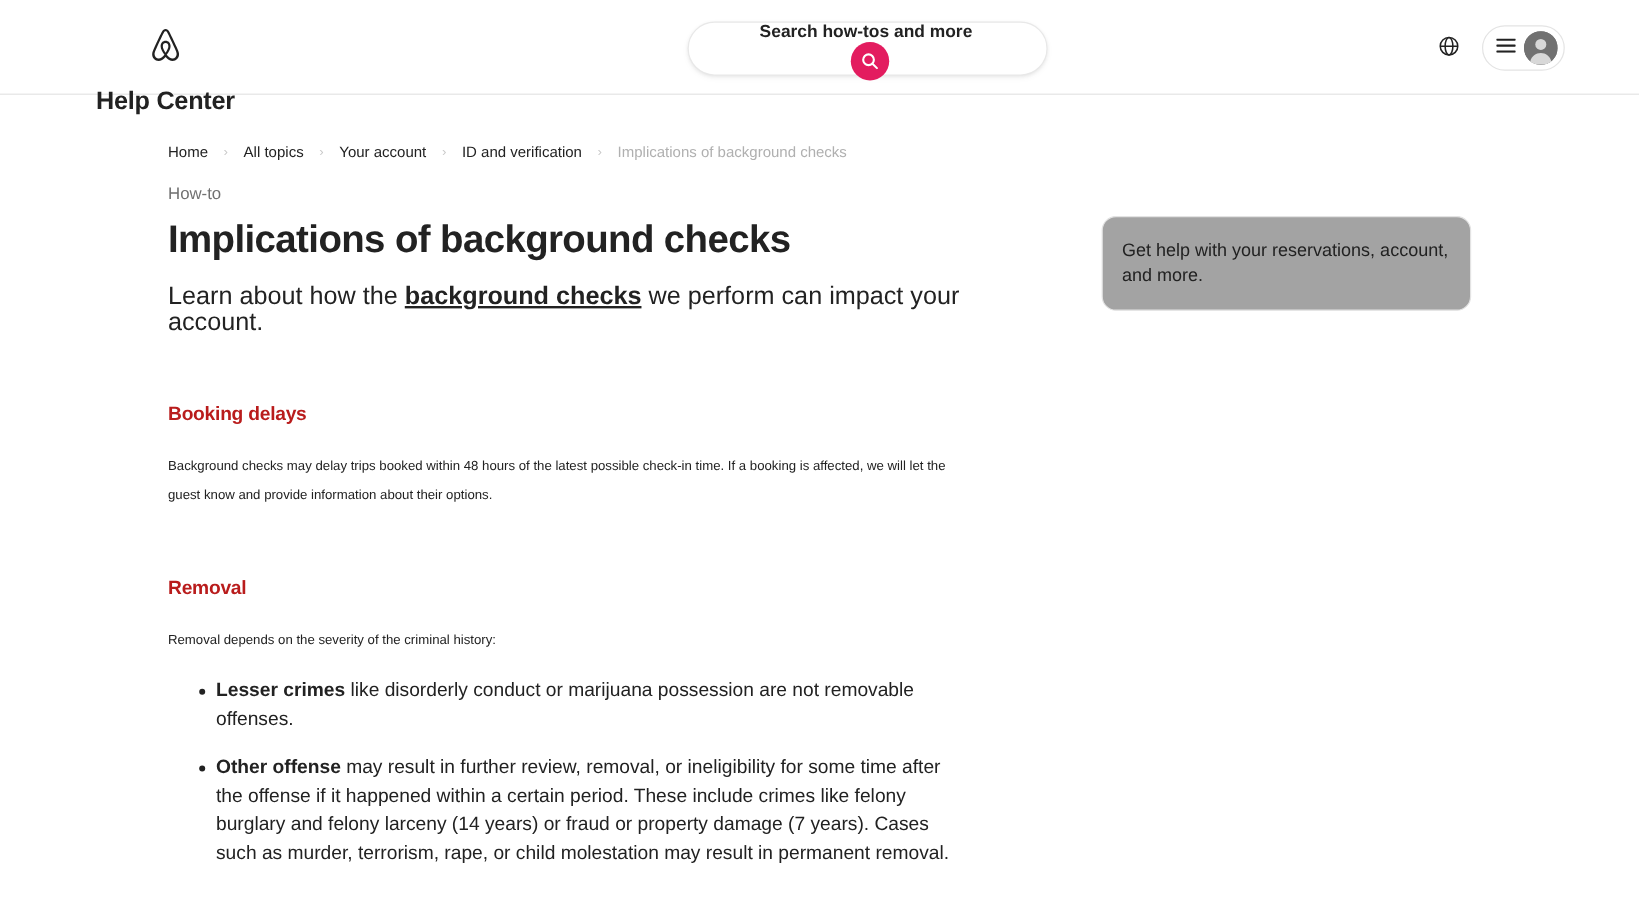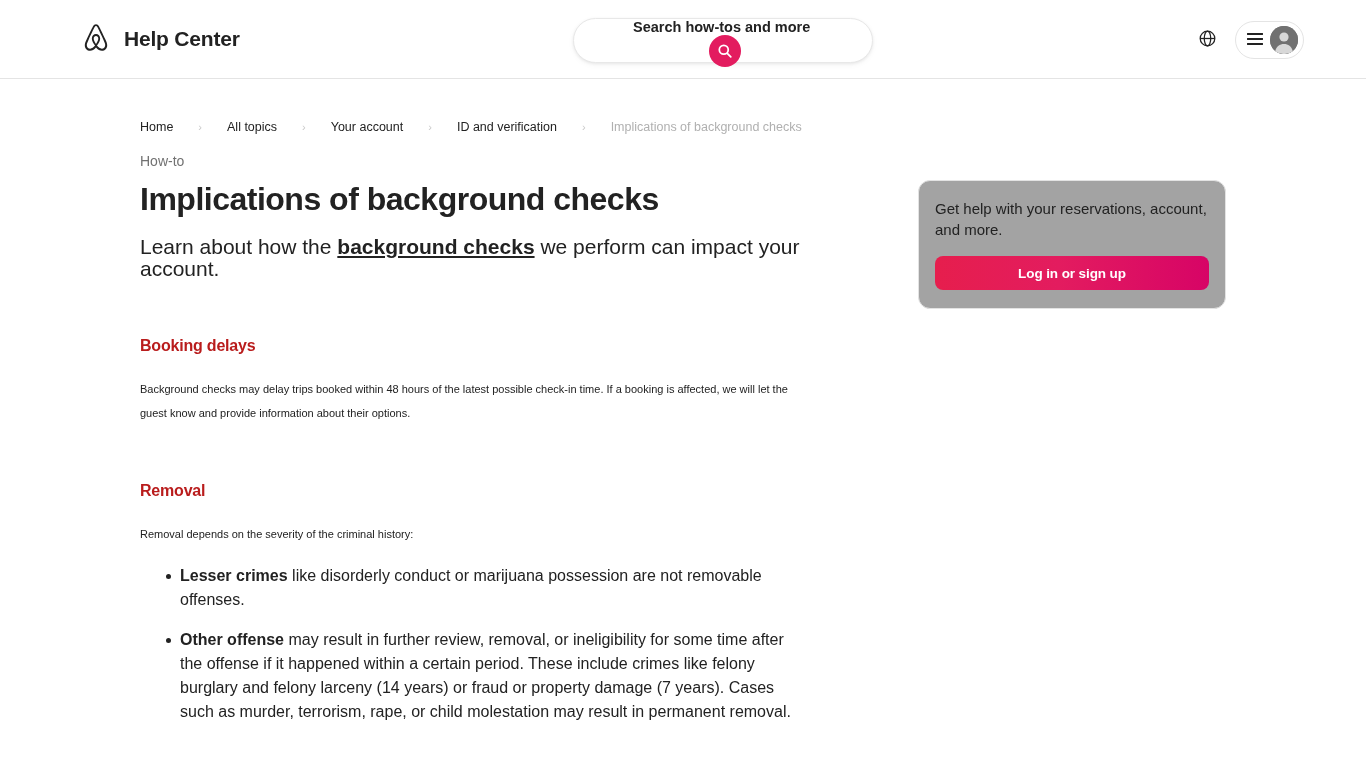--- a/index.html
+++ b/index.html
@@ -30,20 +30,21 @@
 
   .brand {
     position: absolute;
     left: 80px;
     top: 22px;
     display: flex;
     align-items: center;
     gap: 12px;
     text-decoration: none;
     color: #222222;
+    flex-direction: column;
   }
   .brand-logo { width: 32px; height: 34px; display: block; }
   .brand-text {
     font-size: 21px;
     font-weight: 700;
     letter-spacing: -0.2px;
     color: #222222;
     line-height: 34px;
   }
 
@@ -143,21 +144,21 @@
 
   .main-col { width: 668px; }
   .side-col { width: 418px; padding-left: 110px; padding-top: 61px; }
 
   
   .breadcrumb {
     display: flex;
     align-items: center;
     font-size: 12.5px;
     line-height: 16px;
-    gap: 16px;
+    gap: 4px;
     color: #222222;
     white-space: nowrap;
   }
   .crumb {
     color: #222222;
     text-decoration: none;
     cursor: pointer;
   }
   .crumb.current { color: #b0b0b0; cursor: default; }
   .crumb-sep {
@@ -359,18 +360,17 @@
         <ul class="bullets">
           <li><b>Lesser crimes</b><span> like disorderly conduct or marijuana possession are not removable offenses.</span></li>
           <li><b>Other offense</b><span> may result in further review, removal, or ineligibility for some time after the offense if it happened within a certain period. These include crimes like felony burglary and felony larceny (14 years) or fraud or property damage (7 years). Cases such as murder, terrorism, rape, or child molestation may result in permanent removal.</span></li>
         </ul>
       </section>
     </div>
 
     <div class="side-col">
       <div class="help-card">
         <div class="help-card-text">Get help with your reservations, account, and more.</div>
-        <button class="login-btn">Log in or sign up</button>
       </div>
     </div>
 
   </div>
 </div>
 
 </body></html>

